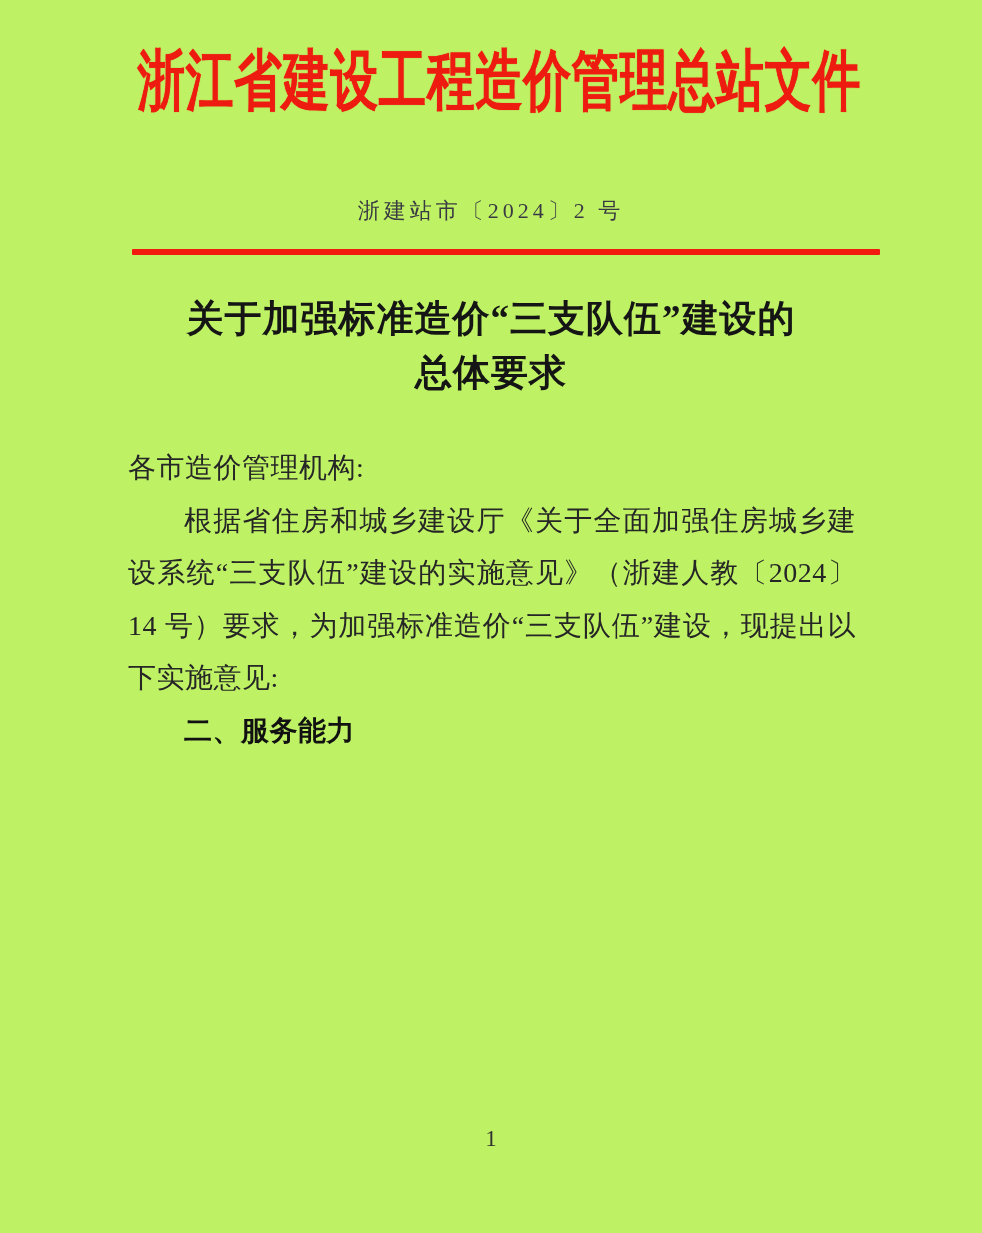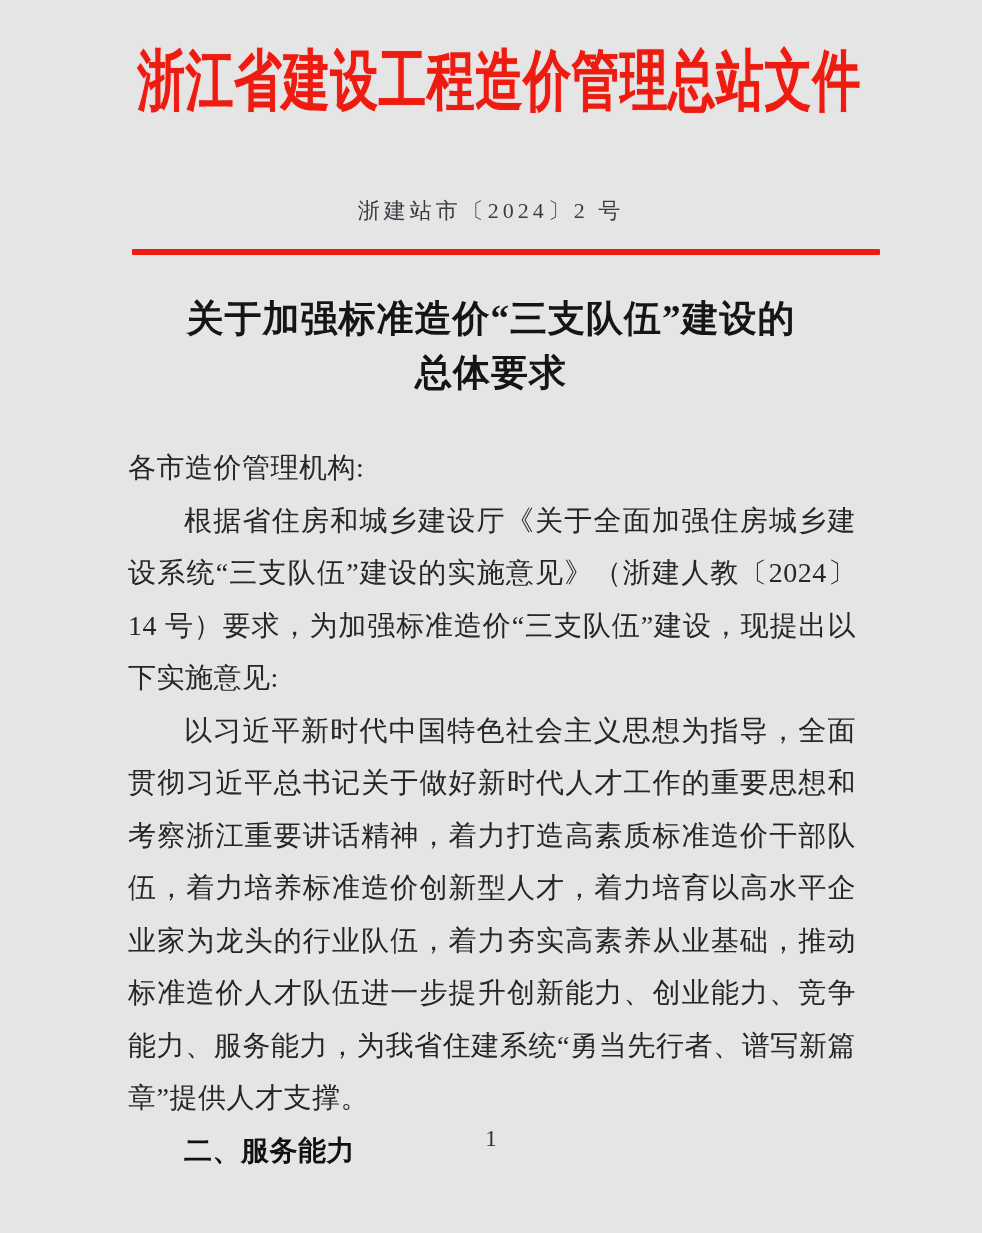--- a/index.html
+++ b/index.html
@@ -5,21 +5,21 @@
   * { margin: 0; padding: 0; box-sizing: border-box; }
   html, body {
     background: #ffffff;
     font-family: "Liberation Serif", "DejaVu Serif", serif;
   }
   .page {
     position: relative;
     width: 982px;
     height: 1233px;
     margin: 0 auto;
-    background: #e5e5e5;
+    background: #bef264;
     overflow: hidden;
     color: var(--body-text, #262626);
   }
   
   .letterhead {
     position: absolute;
     top: 42px;
     left: 0;
     width: 100%;
     text-align: center;
@@ -116,19 +116,18 @@
   <div class="red-divider"></div>
 
   <h1 class="title">
     <span>关于加强标准造价“三支队伍”建设的</span><br>
     <span>总体要求</span>
   </h1>
 
   <div class="body-block" id="body-container">
       <p class="salutation">各市造价管理机构:</p>
       <p class="paragraph">根据省住房和城乡建设厅《关于全面加强住房城乡建设系统“三支队伍”建设的实施意见》（浙建人教〔2024〕14 号）要求，为加强标准造价“三支队伍”建设，现提出以下实施意见:</p>
-      <p class="paragraph">以习近平新时代中国特色社会主义思想为指导，全面贯彻习近平总书记关于做好新时代人才工作的重要思想和考察浙江重要讲话精神，着力打造高素质标准造价干部队伍，着力培养标准造价创新型人才，着力培育以高水平企业家为龙头的行业队伍，着力夯实高素养从业基础，推动标准造价人才队伍进一步提升创新能力、创业能力、竞争能力、服务能力，为我省住建系统“勇当先行者、谱写新篇章”提供人才支撑。</p>
       <p class="heading">二、服务能力</p>
     </div>
 
   <div class="page-number">1</div>
 
 </div>
 
 </body></html>

